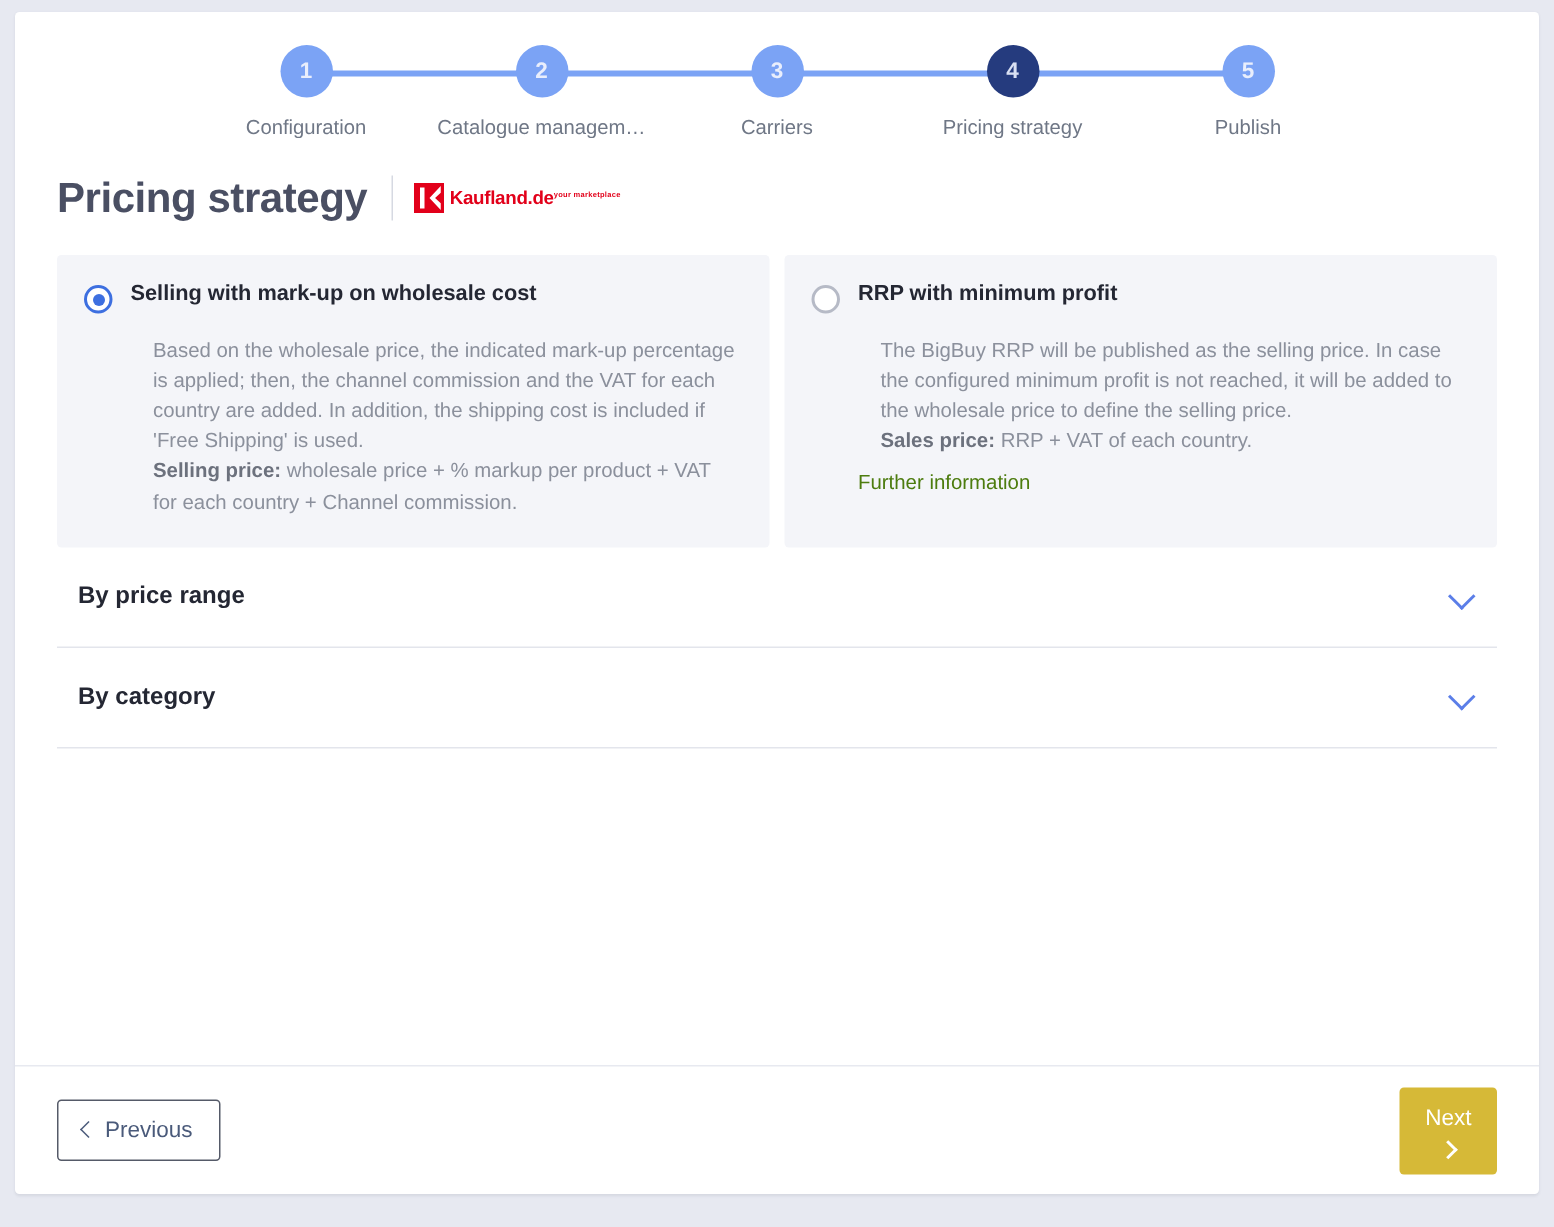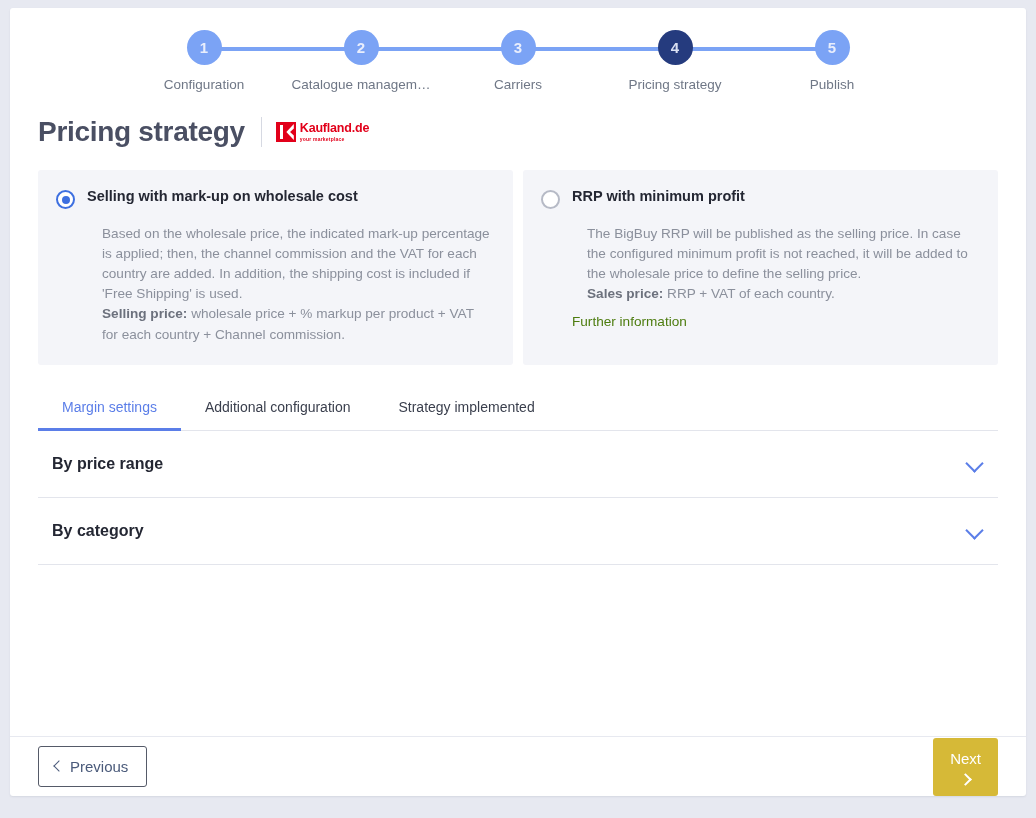--- a/index.html
+++ b/index.html
@@ -117,21 +117,21 @@
   }
   .kl-mark::after {
     content: "";
     position: absolute;
     left: 8px; top: 2px;
     width: 10px; height: 16px;
     background: #e2001a;
     clip-path: polygon(100% 0, 25% 50%, 100% 100%, 100% 72%, 62% 50%, 100% 28%);
     box-shadow: inset 0 0 0 20px #ffffff;
   }
-  .kl-wordmark { display: flex; flex-direction: column; line-height: 1; }
+  .kl-wordmark { display: flex; line-height: 1; }
   .kl-name { font-size: 12.5px; font-weight: bold; color: #e2001a; letter-spacing: -0.2px; }
   .kl-tag { font-size: 5px; font-weight: bold; color: #e2001a; letter-spacing: 0.2px; margin-top: 2px; }
   .breadcrumb {
     margin-top: 8px;
     font-size: 13.5px;
     color: #9aa0ad;
     display: flex;
     align-items: center;
     gap: 9px;
   }
@@ -242,21 +242,21 @@
     border-right: 2.6px solid #5b7ee8;
     border-bottom: 2.6px solid #5b7ee8;
     transform: rotate(45deg);
   }
 
   
   .footer {
     position: absolute;
     left: 0; right: 0;
     bottom: 0;
-    height: 60px;
+    height: 86px;
     border-top: 1px solid #e7e9f0;
     display: flex;
     align-items: center;
     justify-content: space-between;
     padding: 0 28px;
   }
   .btn-prev {
     display: inline-flex;
     align-items: center;
     gap: 8px;
@@ -383,25 +383,20 @@
             <span>The BigBuy RRP will be published as the selling price. In case the configured minimum profit is not reached, it will be added to the wholesale price to define the selling price.</span>
             <br>
             <b>Sales price:</b><span> RRP + VAT of each country.</span>
           </div>
           <a class="further-link">Further information</a>
         </div>
       </div>
 
     </div>
 
-    <div class="tabs">
-      <div class="tab active">Margin settings</div>
-      <div class="tab">Additional configuration</div>
-      <div class="tab">Strategy implemented</div>
-    </div>
 
     <div class="accordion">
       <div class="acc-row">
         <div class="acc-label">By price range</div>
         <div class="chev"></div>
       </div>
       <div class="acc-row">
         <div class="acc-label">By category</div>
         <div class="chev"></div>
       </div>

